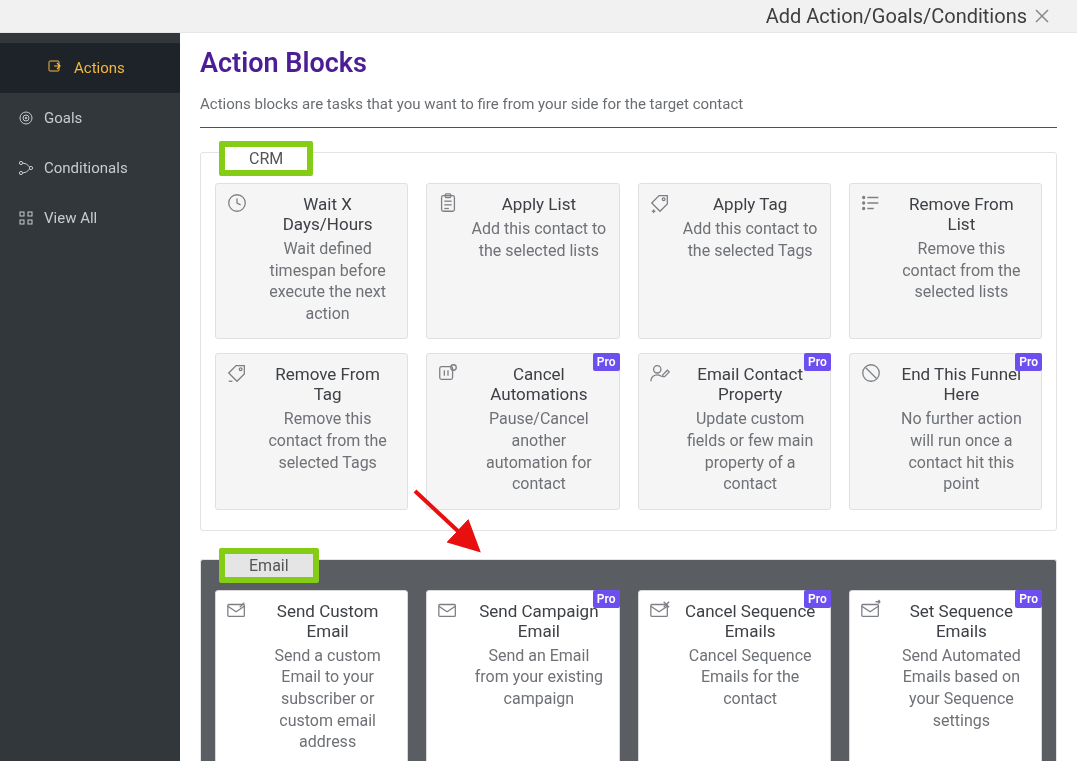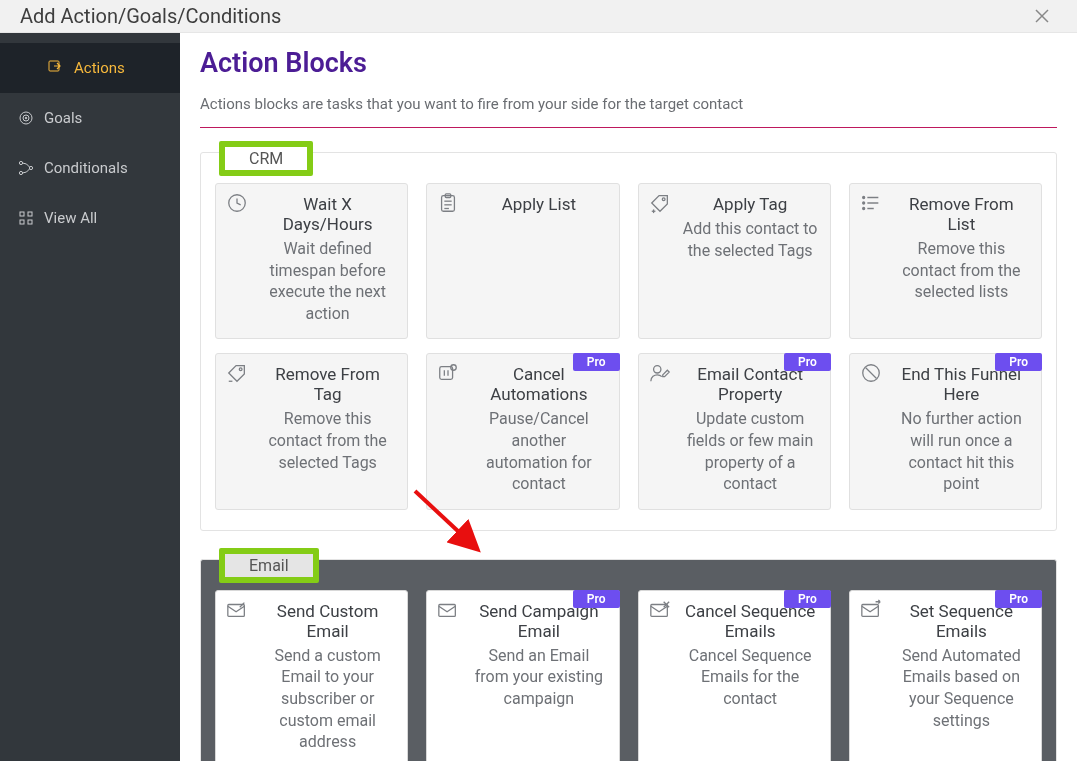--- a/index.html
+++ b/index.html
@@ -10,21 +10,21 @@
     height: 761px;
     overflow: hidden;
     color: #3c3e42;
   }
   .window { width: 1077px; height: 761px; display: flex; flex-direction: column; }
   .titlebar {
     height: 50px;
     background: #f1f1f1;
     display: flex;
     align-items: center;
-    justify-content: space-between;
+    justify-content: flex-end;
     padding: 0 20px 0 20px;
     border-bottom: 1px solid #e6e6e6;
   }
   .titlebar .title { font-size: 20px; color: #3e3e3e; font-weight: 400; }
   .titlebar .close { color: #888; font-size: 20px; cursor: pointer; padding: 4px 8px; }
   .body { flex: 1; display: flex; }
   .sidebar {
     width: 180px;
     background: #32373c;
     color: #c9cbce;
@@ -125,21 +125,21 @@
     line-height: 1.35;
   }
   .badge {
     position: absolute;
     top: -1px;
     right: -1px;
     background: #6d4eef;
     color: #fff;
     font-size: 12px;
     font-weight: 600;
-    padding: 2px 14px;
+    padding: 2px 4px;
     border-radius: 2px;
   }
 
   .arrow {
     position: absolute;
     pointer-events: none;
   }
 </style>
 </head>
 <body>
@@ -224,20 +224,21 @@
             <span class="ic">
               <svg width="22" height="22" viewBox="0 0 24 24" fill="none" stroke="currentColor" stroke-width="1.4">
                   <rect x="5" y="4" width="14" height="17" rx="2"></rect>
                   <rect x="9" y="2" width="6" height="4" rx="1"></rect>
                   <line x1="8" y1="10" x2="16" y2="10"></line>
                   <line x1="8" y1="14" x2="16" y2="14"></line>
                   <line x1="8" y1="18" x2="13" y2="18"></line>
                 </svg>
             </span>
             <div class="ctitle">Apply List</div>
+            <div class="cdesc">Add this contact to the selected lists</div>
           </div>
 
           <div class="card">
             <span class="ic">
               <svg width="22" height="22" viewBox="0 0 24 24" fill="none" stroke="currentColor" stroke-width="1.4">
                   <path d="M3 12 L11 4 L20 4 L20 13 L12 21 Z"></path>
                   <circle cx="16" cy="8" r="1.5"></circle>
                   <line x1="5" y1="19" x2="5" y2="23"></line>
                   <line x1="3" y1="21" x2="7" y2="21"></line>
                 </svg>

